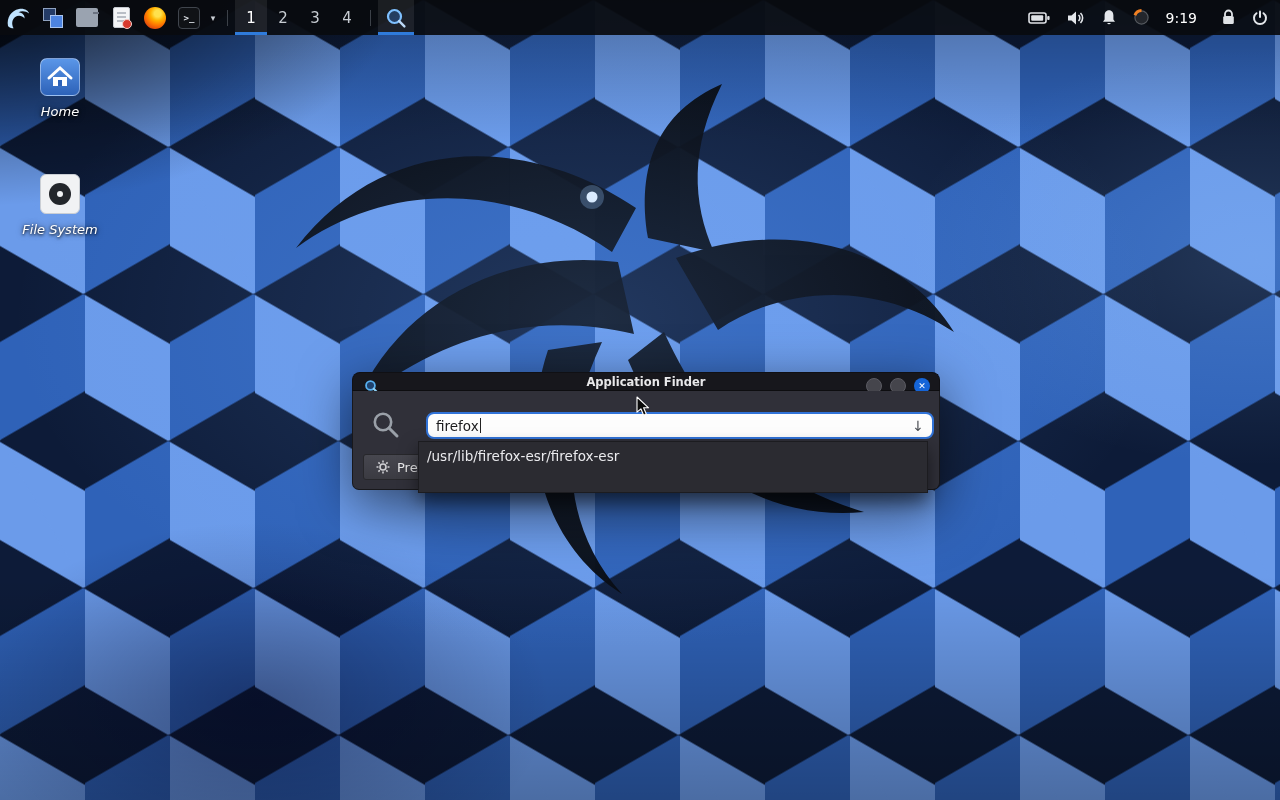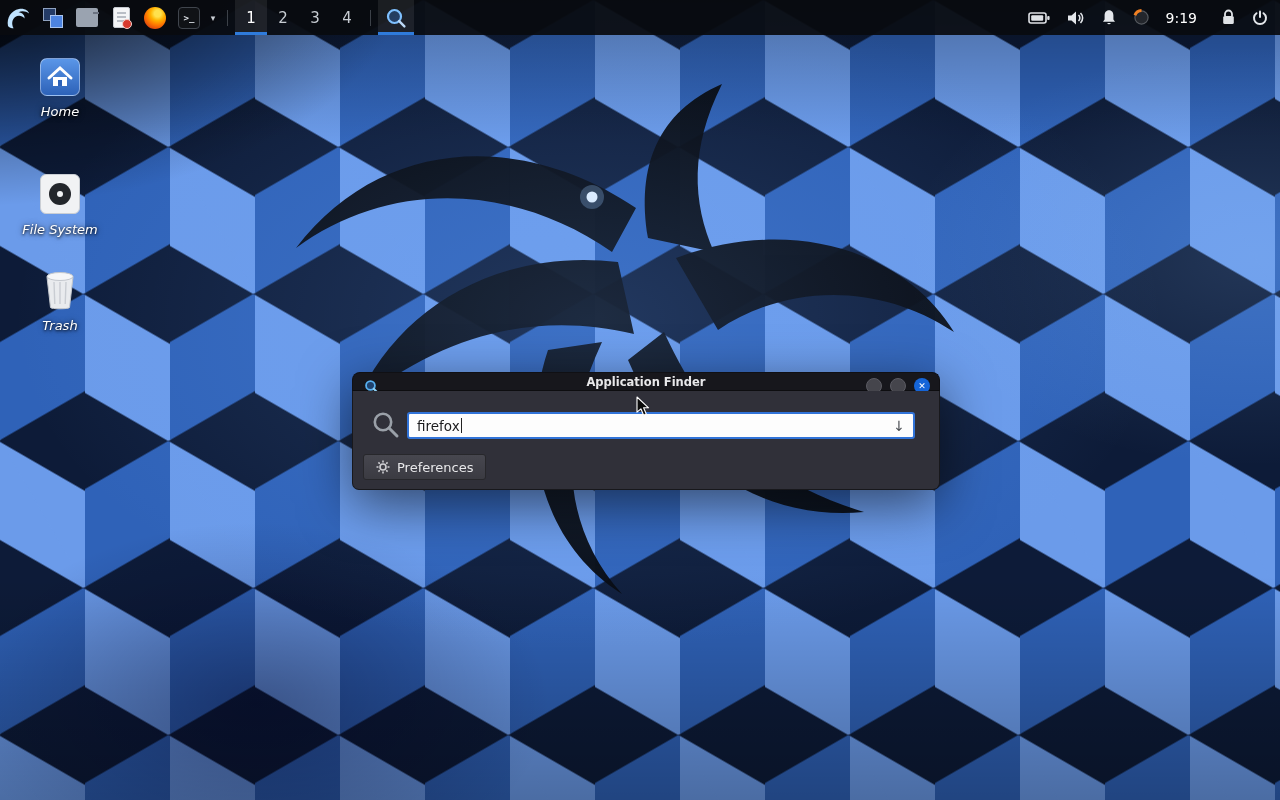--- a/index.html
+++ b/index.html
@@ -91,22 +91,22 @@
     justify-content:center;font-size:11.5px;font-weight:bold;color:#e8e8ea;}
   .ticon{position:absolute;left:11px;top:6px;}
   .wbtns{position:absolute;right:9px;top:5px;display:flex;gap:8px;}
   .wbtn{width:16px;height:16px;border-radius:50%;}
   .wbtn.minb,.wbtn.maxb{background:#45454c;border:1px solid #5b5b63;}
   .wbtn.closeb{background:#1565d8;display:flex;align-items:center;justify-content:center;
     color:#fff;font-size:9px;font-weight:bold;}
   .fbody{position:relative;height:99px;background:#303039;border:1px solid #18181c;border-top:none;
     border-radius:0 0 7px 7px;}
   .searchglyph{position:absolute;left:18px;top:19px;}
-  .entry{position:absolute;left:54px;top:21px;width:508px;height:27px;background:#fdfdfd;
-    border:2px solid #3173d8;border-radius:3px;display:flex;align-items:center;padding:8px 8px;}
+  .entry{position:absolute;left:73px;top:21px;width:508px;height:27px;background:#fdfdfd;
+    border:2px solid #3173d8;border-radius:8px;display:flex;align-items:center;padding:8px 8px;}
   .qtext{color:#1c1c1e;font-size:13.5px;}
   .caret{width:1px;height:15px;background:#222;margin-left:1px;}
   .entry-arrow{margin-left:auto;color:#4a4d52;font-size:14px;line-height:1;}
   .prefs{position:absolute;left:10px;top:63px;height:26px;display:flex;align-items:center;gap:7px;
     padding:0 12px;background:linear-gradient(#47474f,#3b3b42);border:1px solid #27272b;
     border-radius:3px;color:#e8e8ea;font-size:13px;z-index:1;}
   .popup{position:absolute;left:65px;top:50px;width:510px;height:52px;background:#2b2b31;
     border:1px solid #1c1c20;box-shadow:0 8px 18px rgba(0,0,0,0.5);z-index:2;}
   .popup-item{padding:6px 8px;color:#ebebee;font-size:13.5px;}
 
@@ -146,28 +146,20 @@
 
   <div class="dicon" style="top:174px">
     <div class="fs-tile">
       <div class="disc">
           <div class="hole"></div>
         </div>
     </div>
     <div class="dlabel">File System</div>
   </div>
 
-  <div class="dicon" style="top:270px">
-    <svg width="34" height="40" viewBox="0 0 34 40">
-      <path d="M4,7 L30,7 L26.5,37.5 C26.5,39.2 7.5,39.2 7.5,37.5 Z" fill="#e9ebee" stroke="#c3c7cd"></path>
-      <ellipse cx="17" cy="6.5" rx="13" ry="4" fill="#f5f6f8" stroke="#c3c7cd"></ellipse>
-      <path d="M11,12 L11.8,34 M17,12 L17,34 M23,12 L22.2,34" stroke="#c9cdd3" stroke-width="1.4"></path>
-    </svg>
-    <div class="dlabel">Trash</div>
-  </div>
 
 
 
   <div class="panel">
     <div class="pgroup left">
 
       <button class="pbtn kali">
         <svg width="26" height="26" viewBox="0 0 26 26">
           <path d="M3,21 C1.5,13 6,5.5 14,4 C19,3 23.5,5.5 24,8.5 C21,5.8 16.5,5.5 13.5,7.2 C17.5,7.6 20,10.4 19.5,13.5 C17.3,10.3 13,9.8 10.2,12 C7,14.5 6.3,19 8.6,23.3 C6.4,23.3 3.9,22.6 3,21 Z" fill="#bfe3ff"></path>
         </svg>
@@ -295,20 +287,23 @@
       <button class="prefs">
         <svg width="14" height="14" viewBox="0 0 14 14">
           <g stroke="#d0d0d4" stroke-width="1.6">
             <circle cx="7" cy="7" r="3" fill="none"></circle>
             <path d="M7,0.5 L7,2.5 M7,11.5 L7,13.5 M0.5,7 L2.5,7 M11.5,7 L13.5,7 M2.4,2.4 L3.8,3.8 M10.2,10.2 L11.6,11.6 M11.6,2.4 L10.2,3.8 M3.8,10.2 L2.4,11.6"></path>
           </g>
         </svg>
         <span>Preferences</span>
       </button>
 
+      <div class="popup">
+        <div class="popup-item">/usr/lib/firefox-esr/firefox-esr</div>
+      </div>
     </div>
   </div>
 
   <svg class="cursor" width="15" height="22" viewBox="0 0 15 22">
     <path d="M1,1 L1,16.2 L4.9,12.8 L7.6,19.2 L10.3,18 L7.6,11.8 L12.6,11.8 Z" fill="#0b0b0b" stroke="#ffffff" stroke-width="1.1" stroke-linejoin="round"></path>
   </svg>
 
 </div>
 
 </body></html>

